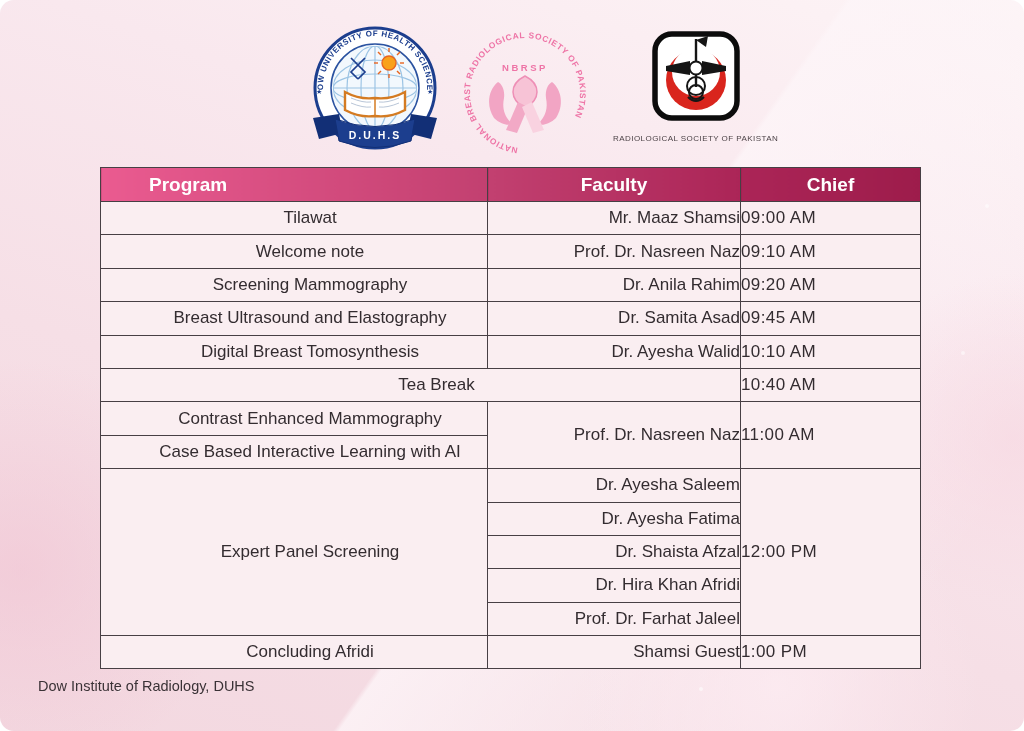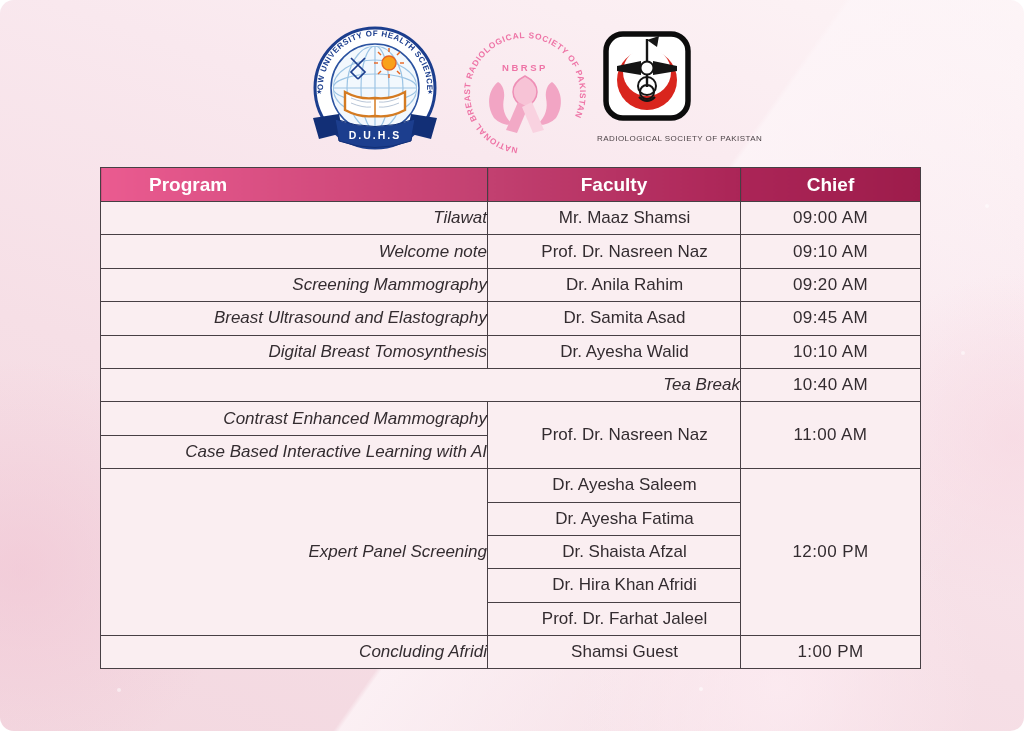--- a/index.html
+++ b/index.html
@@ -16,42 +16,42 @@
   .sparkles{position:absolute;top:0;left:0;width:2px;height:2px;border-radius:50%;
     background:rgba(255,255,255,.8);
     box-shadow:180px 493px 0 1px rgba(255,255,255,.55), 778px 455px 0 1px rgba(255,255,255,.6),
       962px 352px 0 1px rgba(255,255,255,.5), 842px 632px 0 1px rgba(255,255,255,.6),
       118px 689px 0 1px rgba(255,255,255,.5), 986px 205px 0 1px rgba(255,255,255,.5),
       700px 688px 0 1px rgba(255,255,255,.55), 415px 596px 0 1px rgba(255,255,255,.45);}
   
   .logo{position:absolute;}
   .duhs{left:305px;top:26px;width:140px;height:134px;}
   .nbrsp{left:462px;top:30px;width:126px;height:126px;}
-  .rsp{left:597px;top:30px;width:133px;text-align:left;}
+  .rsp{left:613px;top:30px;width:133px;text-align:right;}
   .rsp-caption{margin-top:5px;font-size:8px;letter-spacing:.45px;color:#4c4347;white-space:nowrap;}
   svg text{font-family:"Liberation Sans",sans-serif;}
   
   .schedule{
     position:absolute;left:100px;top:167px;border-collapse:collapse;table-layout:fixed;
     width:820px;font-size:17px;
   }
   .schedule th,.schedule td{border:1px solid var(--border-color,#473f44);vertical-align:middle;}
   .schedule thead tr{height:34px;border-radius:10px;}
   .schedule tbody tr{height:33.4px;}
   .schedule thead th{
     background:linear-gradient(90deg,var(--header-gradient-start,#ea5b90) 0%,#c33a6b 55%,var(--header-gradient-end,#9d1c4b) 100%);
     background-attachment:fixed;color:#fff;font-size:19px;font-weight:bold;padding:0;
   }
   .schedule thead th.h-program{text-align:left;padding-left:48px;background:linear-gradient(90deg,#ea5b90,#c24070);}
   .schedule thead th.h-faculty{background:linear-gradient(90deg,#c24070,#ab2557);}
   .schedule thead th.h-time{background:linear-gradient(90deg,#ab2557,#9d1c4b);}
   .schedule td{background:var(--cell-bg,#faeef1);padding:0;}
-  td.c-program{text-align:right;padding-left:32px;font-style:italic;}
-  td.c-faculty{text-align:center;padding-left:21px;}
-  td.c-time{text-align:center;letter-spacing:.4px;}
+  td.c-program{text-align:center;padding-left:32px;}
+  td.c-faculty{text-align:right;padding-left:21px;}
+  td.c-time{letter-spacing:.4px;}
   
   .footer{position:absolute;left:38px;top:676px;font-size:14.5px;line-height:20px;color:#3a3236;}
   .footer .bold{font-weight:bold;}
 </style>
 </head>
 <body>
 
 <div class="page">
   <div class="sparkles"></div>
 
@@ -217,14 +217,15 @@
       </tr>
       <tr>
         <td class="c-program">Concluding Afridi</td>
         <td class="c-faculty">Shamsi Guest</td>
         <td class="c-time">1:00 PM</td>
       </tr>
     </tbody>
   </table>
 
   <div class="footer">
+    <div>Dow Institute of Radiology, DUHS</div>
   </div>
 </div>
 
 </body></html>

